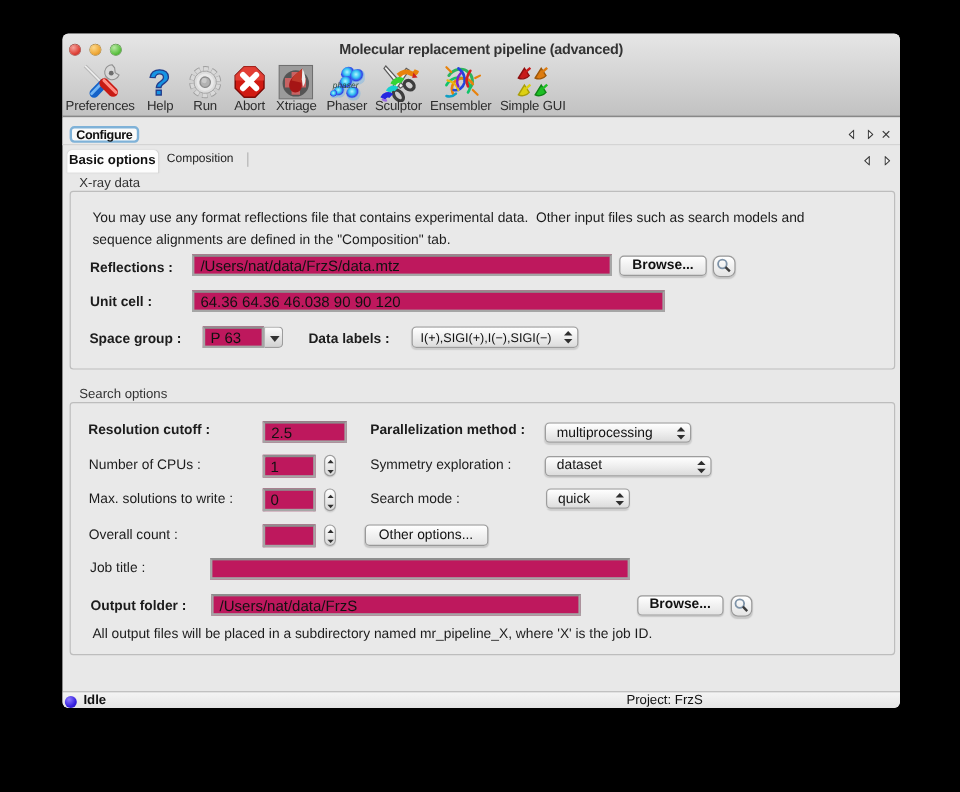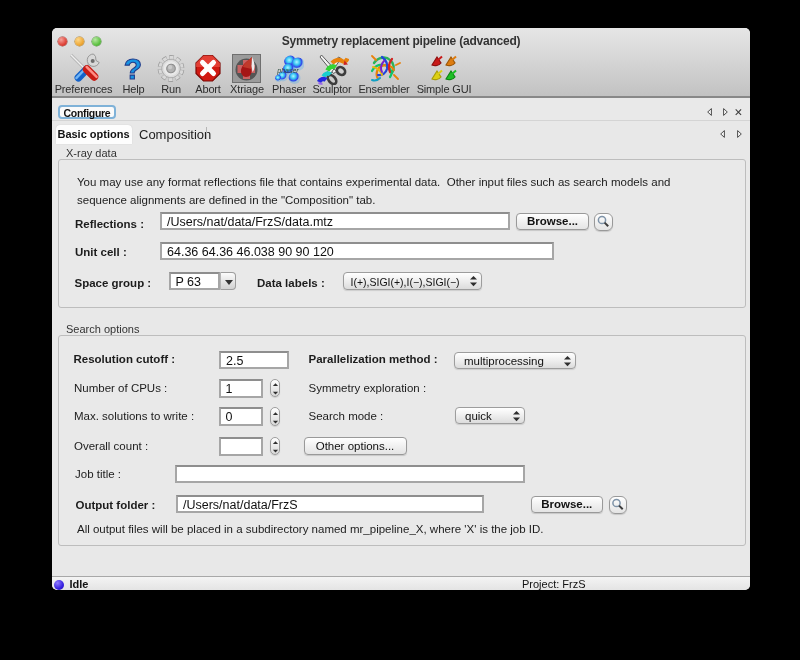--- a/index.html
+++ b/index.html
@@ -14,42 +14,42 @@
 #tl-g{left:40px;background:radial-gradient(circle at 35% 30%,#b7e8a2,#5fc344 60%,#3a8f25);box-shadow:0 0 0 0.5px #4e8a3c;}
 #title{position:absolute;left:0;top:6px;width:698px;text-align:center;font-size:12px;font-weight:bold;color:#333;letter-spacing:-0.22px;}
 .tlabel{position:absolute;top:55px;font-size:11px;color:#2d2d2d;white-space:nowrap;transform:translateX(-50%);letter-spacing:-0.15px;}
 
 #cfgrow{position:absolute;left:0;top:70px;width:698px;height:23px;background:#e9e9e9;border-bottom:1px solid #d4d4d4;}
 #cfgtab{position:absolute;left:5.5px;top:76.5px;height:14px;padding:0 4px;background:#fafafa;border:2px solid #7fb2d8;border-radius:4px;font-size:10.5px;font-weight:bold;color:#111;line-height:13px;letter-spacing:-0.3px;}
 .navarr{position:absolute;font-size:9.5px;color:#3a3a3a;}
 
 #tabrow{position:absolute;left:0;top:93px;width:698px;height:20px;}
 #tab1{position:absolute;left:3.5px;top:97px;width:76px;height:19px;background:#fdfdfd;border-radius:4px 4px 0 0;font-size:11px;font-weight:bold;color:#111;text-align:center;line-height:18px;box-shadow:0 0 1px #bbb;}
-#tab2{position:absolute;left:87px;top:99px;font-size:13px;color:#222;}
+#tab2{position:absolute;left:87px;top:99px;font-size:10px;color:#222;}
 #tabsep{position:absolute;left:154px;top:99px;width:1px;height:12px;background:#b5b5b5;}
 
 .gbox{position:absolute;border:1px solid #bdbdbd;border-radius:3px;background:#e9e9e9;}
 .glabel{position:absolute;font-size:11px;color:#333;}
 .txt{position:absolute;font-size:11.5px;color:#1c1c1c;white-space:nowrap;}
 .b{font-weight:bold;}
-.field{position:absolute;background:#ffffff;border:2px solid #a6a6a6;border-top-color:#8e8e8e;font-size:12.5px;color:#111;padding:1px 0 0 5px;white-space:nowrap;overflow:hidden;}
+.field{position:absolute;background:#be185d;border:2px solid #a6a6a6;border-top-color:#8e8e8e;font-size:12.5px;color:#111;padding:1px 0 0 5px;white-space:nowrap;overflow:hidden;}
 .btn{position:absolute;background:linear-gradient(#ffffff,#f2f2f2 45%,#e4e4e4);border:1px solid #999;border-radius:4px;font-size:11.5px;font-weight:bold;color:#111;text-align:center;box-shadow:0 1px 1px rgba(0,0,0,0.15);}
 .pop{position:absolute;height:17px;background:linear-gradient(#ffffff,#f0f0f0 45%,#dcdcdc);border:1px solid #9d9d9d;border-radius:4px;font-size:11.5px;font-weight:bold;color:#111;box-shadow:0 1px 1px rgba(0,0,0,0.12);}
 .stepper{position:absolute;width:10px;height:18.5px;background:linear-gradient(#ffffff,#ededed 45%,#d8d8d8);border:1px solid #9d9d9d;border-radius:5px;box-shadow:0 1px 1px rgba(0,0,0,0.12);}
 
 #status{position:absolute;left:0;top:548px;width:698px;height:14px;background:linear-gradient(#f4f4f4,#e4e4e4);border-top:1px solid #a8a8a8;border-radius:0 0 5px 5px;}
 </style>
 </head>
 <body>
 <div id="win">
   <div id="tbar">
     <div class="tl" id="tl-r"></div>
       <div class="tl" id="tl-y"></div>
       <div class="tl" id="tl-g"></div>
-    <div id="title">Symmetry replacement pipeline (advanced)</div>
+    <div id="title">Molecular replacement pipeline (advanced)</div>
 
     <svg style="position:absolute;left:16px;top:25px;" width="34" height="31" viewBox="0 0 34 31">
       <line x1="3" y1="2" x2="17" y2="16" stroke="#b9b9b9" stroke-width="3.2"></line>
       <line x1="3" y1="2" x2="16" y2="15" stroke="#efefef" stroke-width="1.3"></line>
       <g transform="rotate(-46 14 21)">
         <rect x="5" y="17.2" width="19" height="7.6" rx="3.8" fill="#1462c8"></rect>
         <rect x="6" y="18.6" width="17" height="2.3" rx="1.1" fill="#71b5f5"></rect>
       </g>
       <line x1="20" y1="13" x2="23.5" y2="9.5" stroke="#c0c0c0" stroke-width="4"></line>
       <path d="M 25.5 1 A 6.2 6.2 0 1 0 31.2 9.5 L 28 7.5 L 27.5 3.5 Z" fill="#d8d8d8" stroke="#909090" stroke-width="0.9"></path>
@@ -219,20 +219,27 @@
     </div>
   <div class="txt" style="left:22px;top:353.5px;">Number of CPUs :</div>
   <div class="field" style="left:166.5px;top:350.5px;width:44px;height:19px;">1</div>
   <div class="stepper" style="left:218px;top:350.5px;">
       <svg width="9" height="17" viewBox="0 0 9 17" style="position:absolute;left:0;top:0.5px;">
         <path d="M 4.5 3.2 L 7.1 6.1 L 1.9 6.1 Z" fill="#2e2e2e"></path>
         <path d="M 4.5 14.6 L 7.1 11.7 L 1.9 11.7 Z" fill="#2e2e2e"></path>
       </svg>
     </div>
   <div class="txt" style="left:256.5px;top:353.5px;">Symmetry exploration :</div>
+  <div class="pop" style="left:402px;top:351.5px;width:139px;font-weight:normal;">
+      <span style="position:absolute;left:9px;top:1.5px;">dataset</span>
+      <svg width="11" height="17" viewBox="0 0 11 17" style="position:absolute;right:2px;top:0px;">
+        <path d="M 5.5 2.9 L 9 6.6 L 2 6.6 Z" fill="#2e2e2e"></path>
+        <path d="M 5.5 13.3 L 9 9.6 L 2 9.6 Z" fill="#2e2e2e"></path>
+      </svg>
+    </div>
   <div class="txt" style="left:22px;top:382px;">Max. solutions to write :</div>
   <div class="field" style="left:166.5px;top:379px;width:44px;height:19px;">0</div>
   <div class="stepper" style="left:218px;top:379px;">
       <svg width="9" height="17" viewBox="0 0 9 17" style="position:absolute;left:0;top:0.5px;">
         <path d="M 4.5 3.2 L 7.1 6.1 L 1.9 6.1 Z" fill="#2e2e2e"></path>
         <path d="M 4.5 14.6 L 7.1 11.7 L 1.9 11.7 Z" fill="#2e2e2e"></path>
       </svg>
     </div>
   <div class="txt" style="left:256.5px;top:382px;">Search mode :</div>
   <div class="pop" style="left:403px;top:379px;width:70px;font-weight:normal;">

